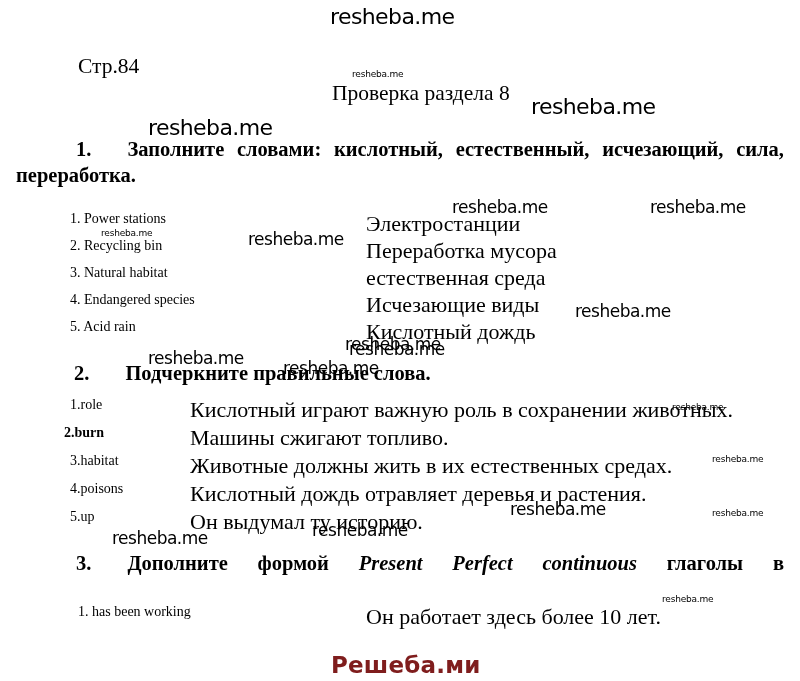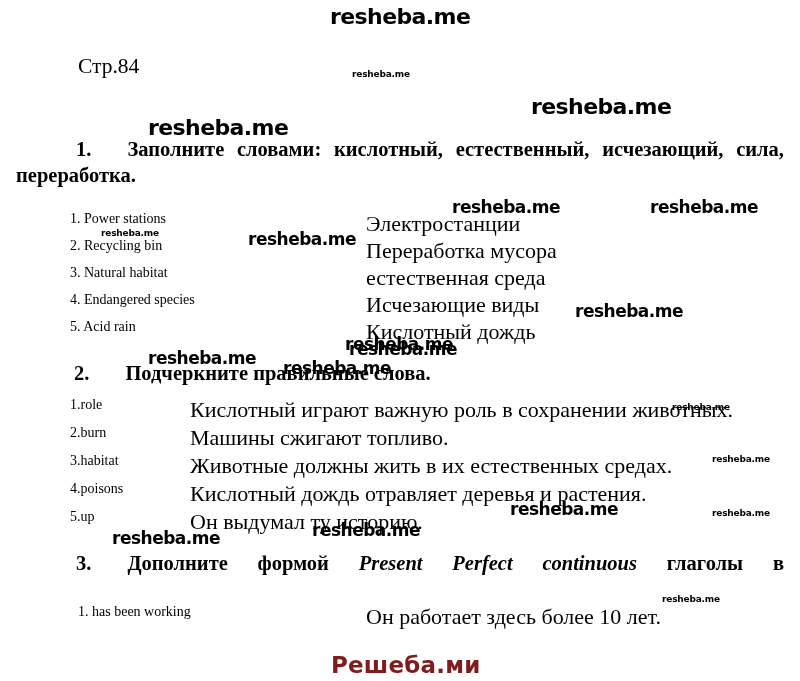--- a/index.html
+++ b/index.html
@@ -14,21 +14,21 @@
     background: #ffffff;
     overflow: hidden;
     font-family: "Liberation Serif", "DejaVu Serif", serif;
     color: #000000;
   }
 
   
   .wm {
     position: absolute;
     font-family: "DejaVu Sans", "Liberation Sans", sans-serif;
-    font-weight: bold;
+    font-weight: normal;
     color: #000000;
     white-space: nowrap;
     letter-spacing: -0.3px;
     line-height: 1;
   }
   .wm-lg  { font-size: 22px; letter-spacing: -0.6px; }
   .wm-md  { font-size: 17px; letter-spacing: -0.5px; }
   .wm-xs  { font-size: 9px;  letter-spacing: -0.2px; }
 
   
@@ -86,20 +86,21 @@
   <div class="wm wm-xs" style="left:672px; top:403px;">resheba.me</div>
   <div class="wm wm-xs" style="left:712px; top:455px;">resheba.me</div>
   <div class="wm wm-md" style="left:510px; top:501px;">resheba.me</div>
   <div class="wm wm-xs" style="left:712px; top:509px;">resheba.me</div>
   <div class="wm wm-md" style="left:312px; top:522px;">resheba.me</div>
   <div class="wm wm-md" style="left:112px; top:530px;">resheba.me</div>
   <div class="wm wm-xs" style="left:662px; top:595px;">resheba.me</div>
 
   <div class="txt serif-22" style="left:78px; top:56px;">Стр.84</div>
 
+  <div class="txt serif-22" style="left:332px; top:83px;">Проверка раздела 8</div>
 
   <div class="task-head" style="left:16px; top:136px; width:768px;">
     <div class="just" style="display:block;">
       <span class="num" style="margin-left:60px; margin-right:36px;">1.</span><span>Заполните словами: кислотный, естественный, исчезающий, сила, переработка.</span>
     </div>
   </div>
 
   <div class="col-l" style="left:70px;  top:211px;">
     <span>1.</span>
     <span>Power stations</span>
@@ -132,21 +133,21 @@
 
   <div class="task-head" style="left:74px; top:360px;">
     <span class="num" style="margin-right:36px;">2.</span><span>Подчеркните правильные слова.</span>
   </div>
 
   <div class="col-l" style="left:70px;  top:397px;">
     <span>1.</span><span>role</span>
   </div>
   <div class="col-r" style="left:190px; top:397px;">Кислотный играют важную роль в сохранении животных.</div>
 
-  <div class="col-l" style="left:70px;  top:425px;">
+  <div class="col-l" style="left:64px;  top:425px;font-weight:bold;">
     <span>2.</span><span>burn</span>
   </div>
   <div class="col-r" style="left:190px; top:425px;">Машины сжигают топливо.</div>
 
   <div class="col-l" style="left:70px;  top:453px;">
     <span>3.</span><span>habitat</span>
   </div>
   <div class="col-r" style="left:190px; top:453px;">Животные должны жить в их естественных средах.</div>
 
   <div class="col-l" style="left:70px;  top:481px;">

